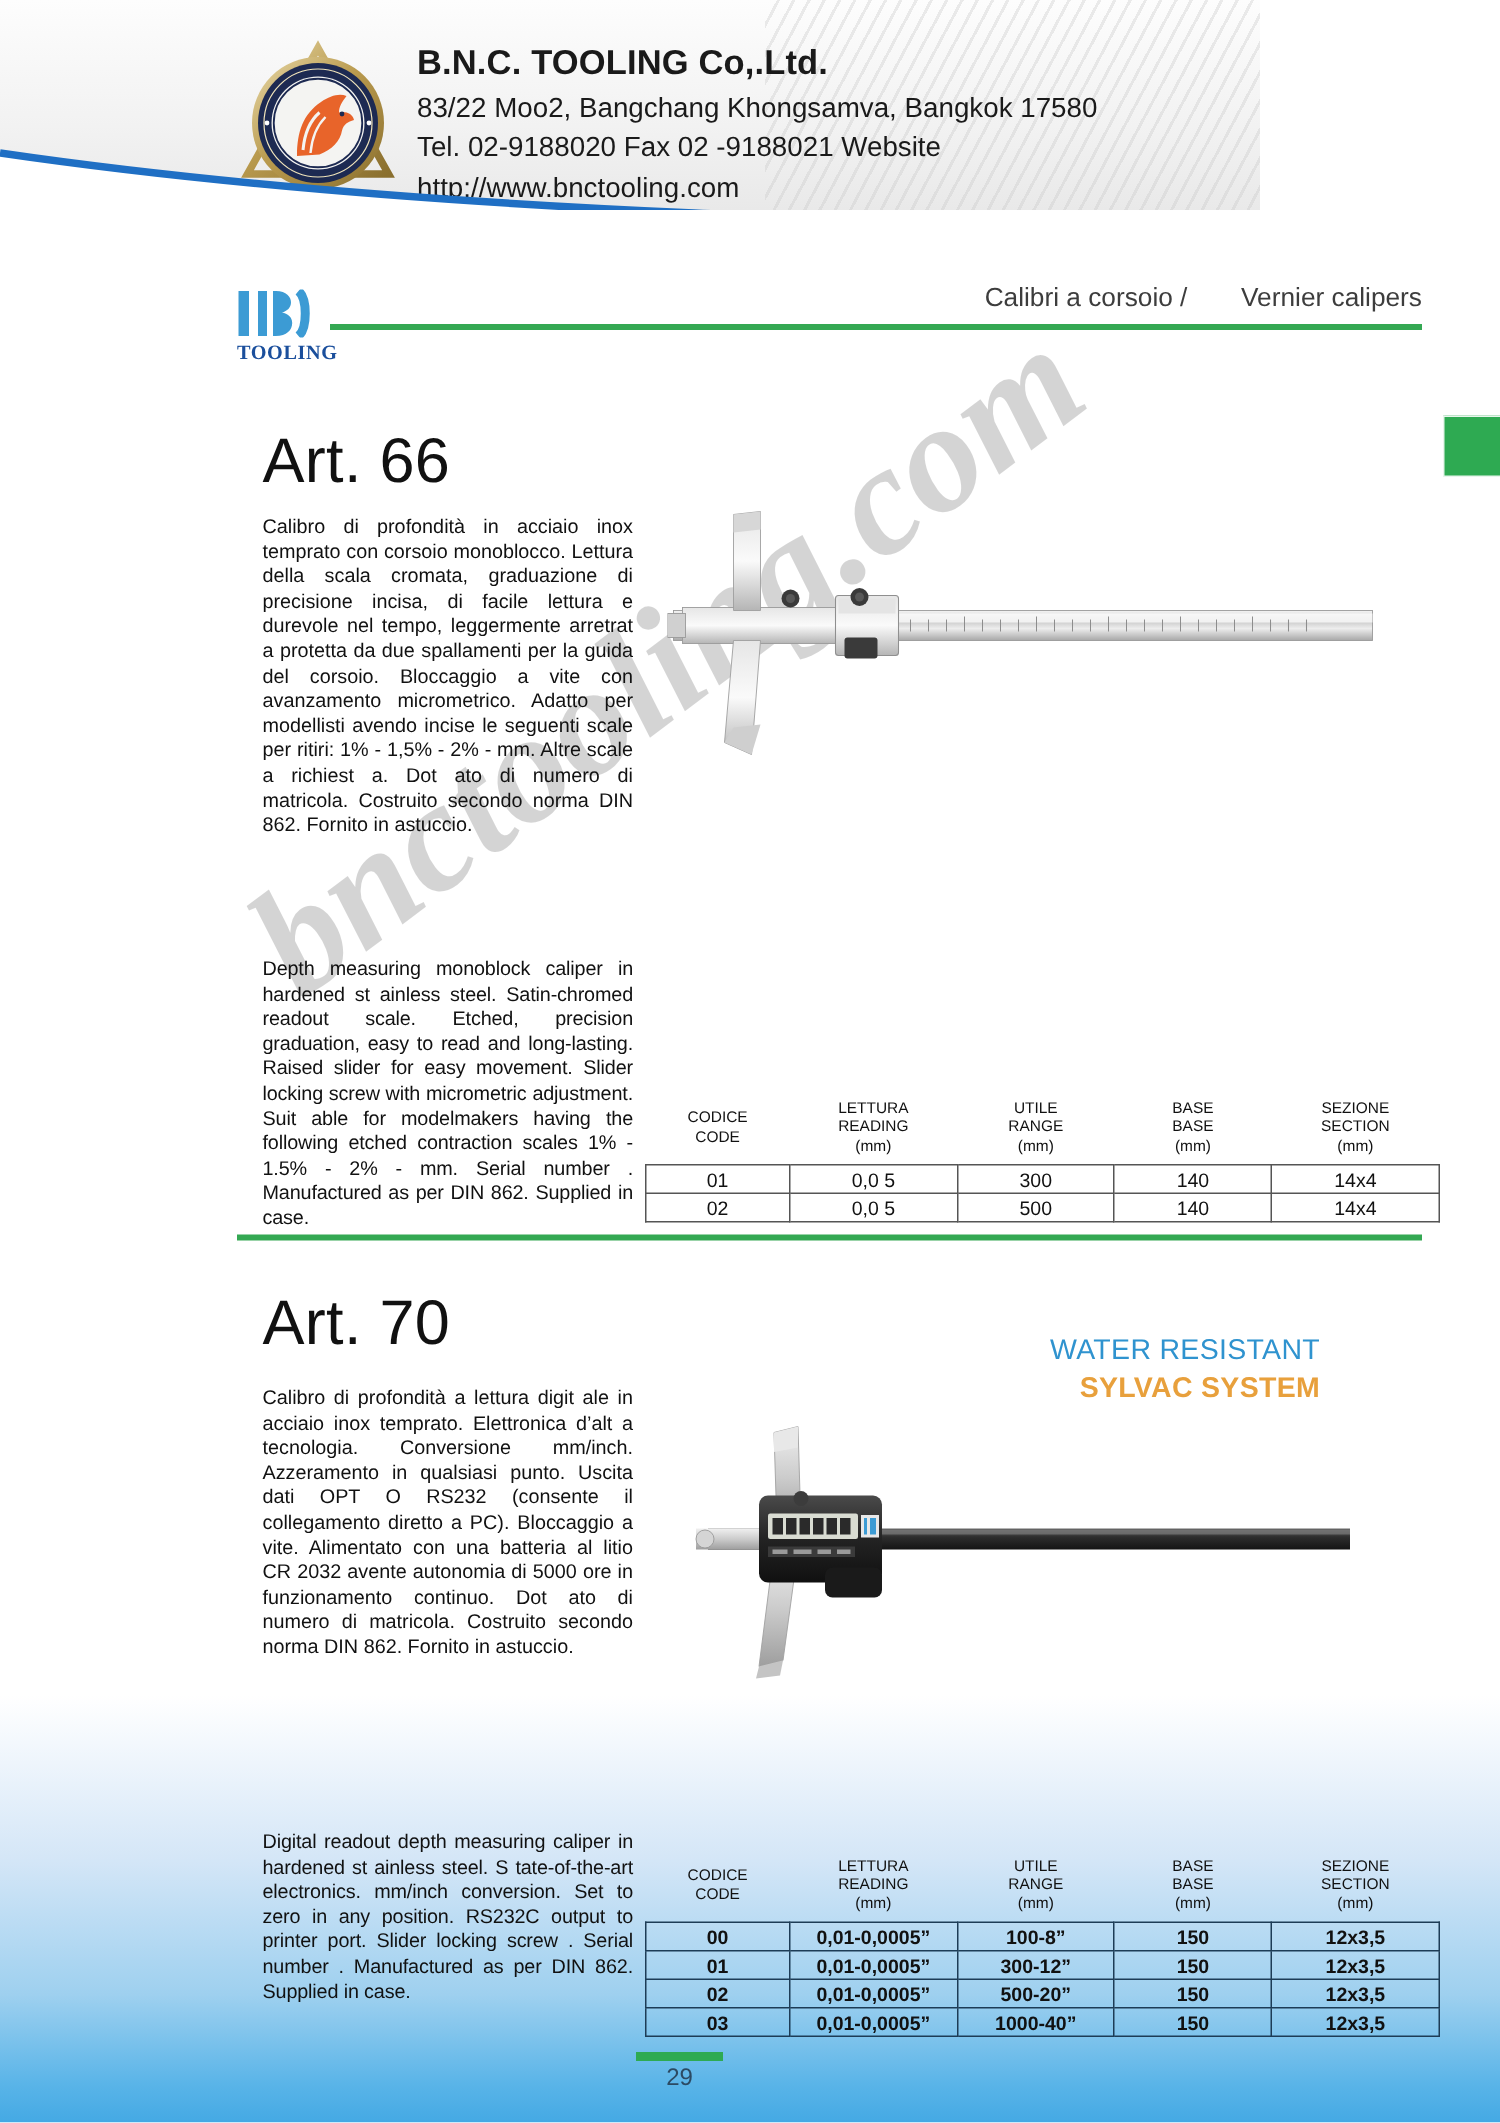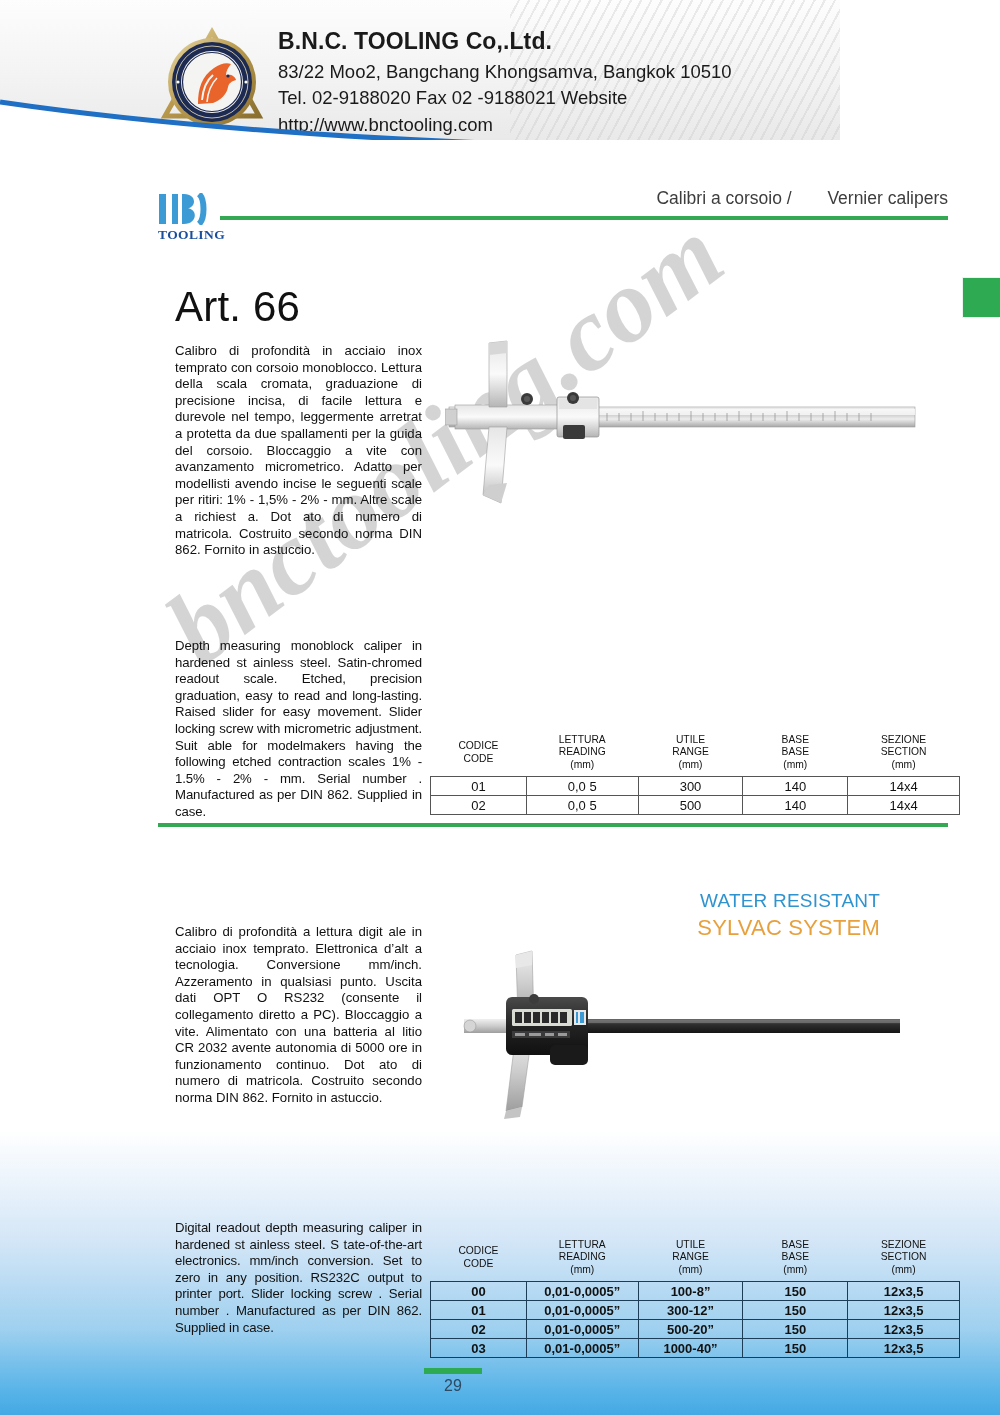--- a/index.html
+++ b/index.html
@@ -106,21 +106,21 @@
   
   .photo { position:absolute; }
   .photo svg { display:block; }
 
   
   .badge-wrap {
     position:absolute; right:120px; top:888px; text-align:right;
     line-height:1.32;
   }
   .badge-1 { font-size:19px; color:#2f93cf; letter-spacing:.2px; }
-  .badge-2 { font-size:22px; color:#e8a03c; letter-spacing:.2px; }
+  .badge-2 { font-size:19px; color:#e8a03c; letter-spacing:.2px;font-weight:bold; }
 
   
   .divider {
     position:absolute; left:158px; width:790px; height:4px; background:#34a853;
   }
 
   
   .spec { position:absolute; border-collapse:collapse; }
   .spec th {
     font-size:10.3px; font-weight:normal; color:#111;
@@ -181,21 +181,21 @@
         <path d="M49 76 C50 65 53 58 59 52" fill="none" stroke="#f4f4f2" stroke-width="1.6"></path>
         <circle cx="70" cy="50" r="1.6" fill="#1d2a52"></circle>
         <circle cx="54" cy="56" r="36" fill="none" stroke="#f0e4bb" stroke-width="0.8"></circle>
         <circle cx="20" cy="56" r="1.6" fill="#fff"></circle>
         <circle cx="88" cy="56" r="1.6" fill="#fff"></circle>
       </svg>
     </div>
 
     <div class="company">
       <div class="name">B.N.C. TOOLING Co,.Ltd.</div>
-      <div class="line">83/22 Moo2, Bangchang Khongsamva, Bangkok 10510</div>
+      <div class="line">83/22 Moo2, Bangchang Khongsamva, Bangkok 17580</div>
       <div class="line">Tel. 02-9188020 Fax 02 -9188021 Website http://www.bnctooling.com</div>
     </div>
 
     <svg class="swoosh" viewBox="0 0 1000 60" preserveAspectRatio="none">
       <path d="M0 6 C260 44 640 60 1000 50 L1000 60 L0 60 Z" fill="#ffffff"></path>
       <path d="M0 6 C260 44 640 60 1000 50" fill="none" stroke="#1f6fc4" stroke-width="5"></path>
       <path d="M0 20 C280 56 650 70 1000 60 L1000 60 L0 60 Z" fill="#ffffff"></path>
     </svg>
   </div>
 
@@ -356,20 +356,21 @@
         <td>0,0 5</td>
         <td>500</td>
         <td>140</td>
         <td>14x4</td>
       </tr>
     </tbody>
   </table>
 
   <div class="divider" style="top:823px;"></div>
 
+  <div class="art-title" style="left:175px; top:858px;">Art. 70</div>
 
   <div class="badge-wrap">
     <div class="badge-1">WATER RESISTANT</div>
     <div class="badge-2">SYLVAC SYSTEM</div>
   </div>
 
   <div class="body-col" style="left:175px; top:924px;">Calibro di profondità a lettura digit ale in acciaio inox temprato. Elettronica d’alt a tecnologia. Conversione mm/inch.  Azzeramento in qualsiasi punto. Uscita dati OPT  O RS232 (consente il collegamento diretto a PC). Bloccaggio a vite. Alimentato con una batteria al litio CR 2032 avente autonomia di 5000 ore in funzionamento continuo. Dot ato di numero di matricola. Costruito secondo norma DIN 862. Fornito in astuccio.</div>
 
   <div class="body-col squeeze" style="left:175px; top:1220px;">Digital readout depth measuring caliper  in hardened st ainless steel. S tate-of-the-art electronics. mm/inch conversion. Set to zero in any position. RS232C output to printer port. Slider locking screw . Serial number . Manufactured as per DIN 862. Supplied in case.</div>
 

